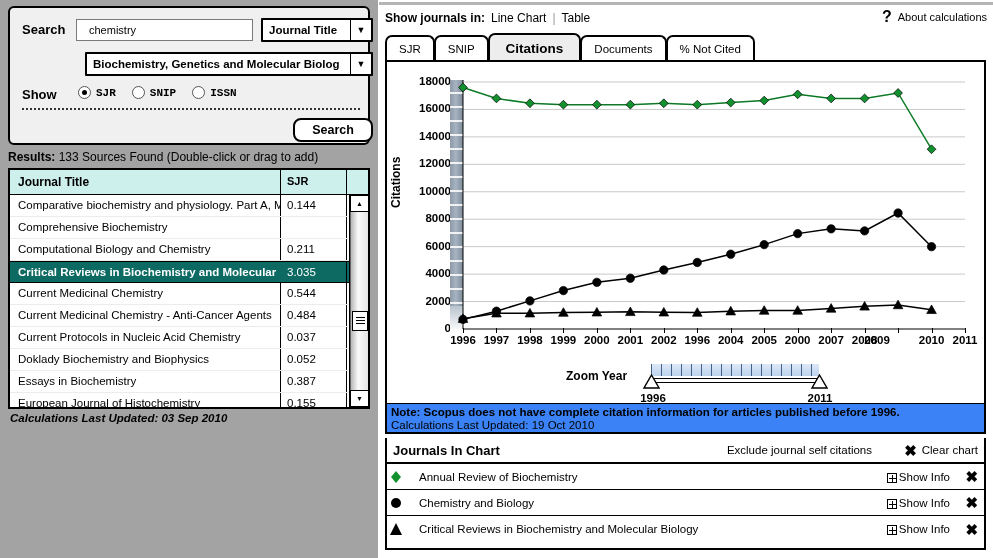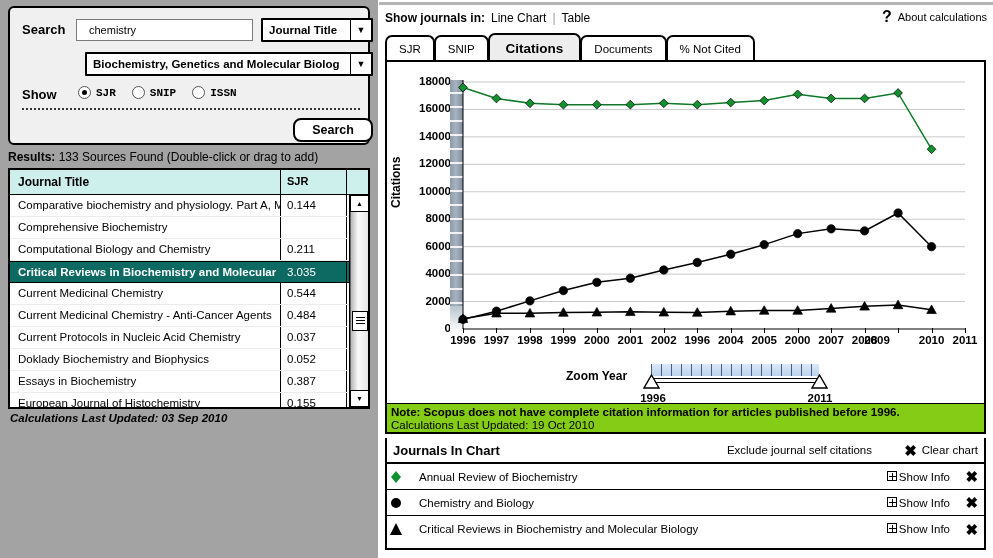--- a/index.html
+++ b/index.html
@@ -178,21 +178,21 @@
     background-image:
       repeating-linear-gradient(to right, #44618a 0 1px, transparent 1px 10px),
       linear-gradient(to bottom, #dce8f7, #bdd3ec);
   }
   .zoom-rail { position: absolute; left: 9px; top: 14px; width: 168px; height: 5px; border: 1px solid #000; background: #fff; }
   .ztri { position: absolute; top: 10px; }
   .zyear { position: absolute; top: 28px; font-weight: bold; font-size: 11.5px; transform: translateX(-50%); }
 
   .note-box {
     position: absolute; left: 6px; top: 404px; width: 601px; height: 30px;
-    border: 2px solid #000; border-top: none; background: #84cc16; padding: 2px 4px;
+    border: 2px solid #000; border-top: none; background: #3b82f6; padding: 2px 4px;
   }
   .note-1 { font-weight: bold; font-size: 11.5px; }
   .note-2 { font-size: 11.5px; margin-top: 1px; }
 
   .jic {
     position: absolute; left: 6px; top: 438px; width: 601px; height: 112px;
     border: 2px solid #000; border-top: none; background: #fff;
   }
   .jic-head {
     display: flex; align-items: center; height: 26px;
@@ -202,21 +202,21 @@
   .jic-exclude { position: absolute; right: 112px; font-size: 11.5px; }
   .jic-clear { position: absolute; right: 6px; display: flex; align-items: center; gap: 5px; font-size: 11.5px; cursor: pointer; }
   .xmark { font-weight: bold; font-size: 15px; line-height: 13px; }
   .j-row {
     display: flex; align-items: center; height: 26px;
     border-bottom: 1px solid #000; padding: 0 6px; position: relative;
   }
   .j-row:last-child { border-bottom: none; }
   .j-marker { width: 16px; display: flex; justify-content: flex-start; margin-left: -4px; }
   .j-name { font-size: 11.5px; margin-left: 14px; }
-  .j-showinfo { position: absolute; right: 34px; display: flex; align-items: flex-start; gap: 2px; font-size: 11.5px; cursor: pointer; }
+  .j-showinfo { position: absolute; right: 34px; display: flex; align-items: flex-end; gap: 2px; font-size: 11.5px; cursor: pointer; }
   .plusbox {
     width: 10px; height: 10px; border: 1px solid #000; position: relative; display: inline-block;
   }
   .plusbox::before, .plusbox::after { content:""; position: absolute; background: #000; }
   .plusbox::before { left: 4px; top: 1px; width: 1px; height: 7px; }
   .plusbox::after { left: 1px; top: 4px; width: 7px; height: 1px; }
   .j-x { position: absolute; right: 6px; cursor: pointer; }
 </style>
 </head>
 <body>

